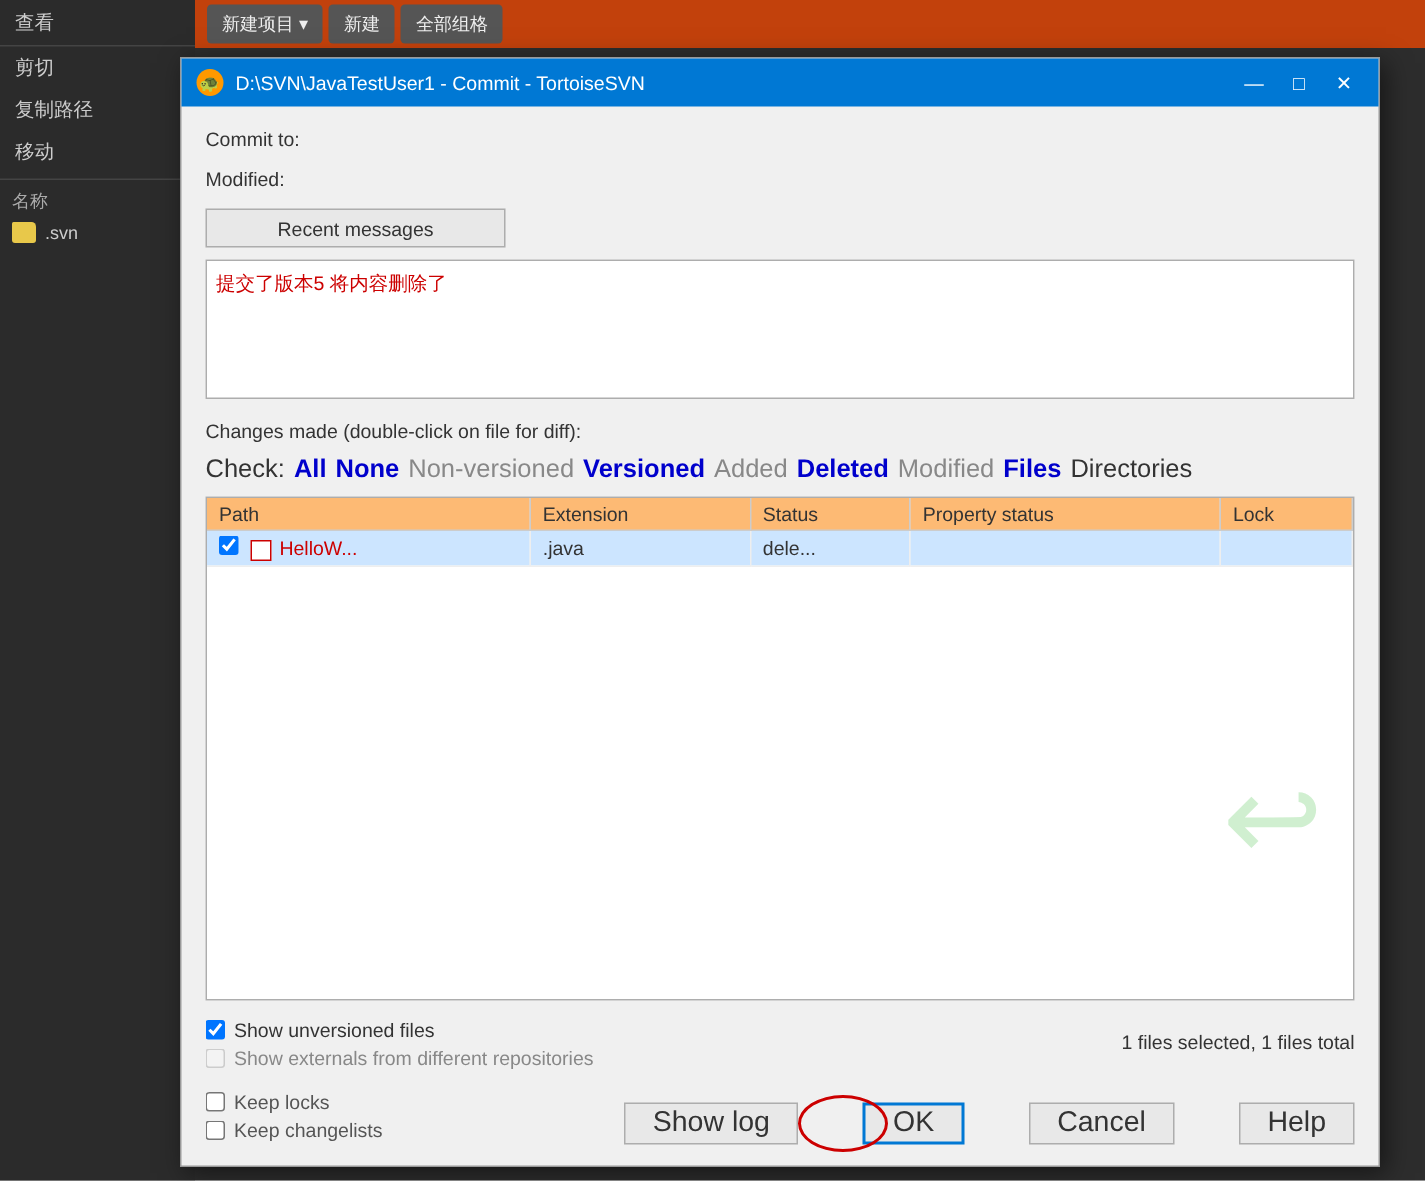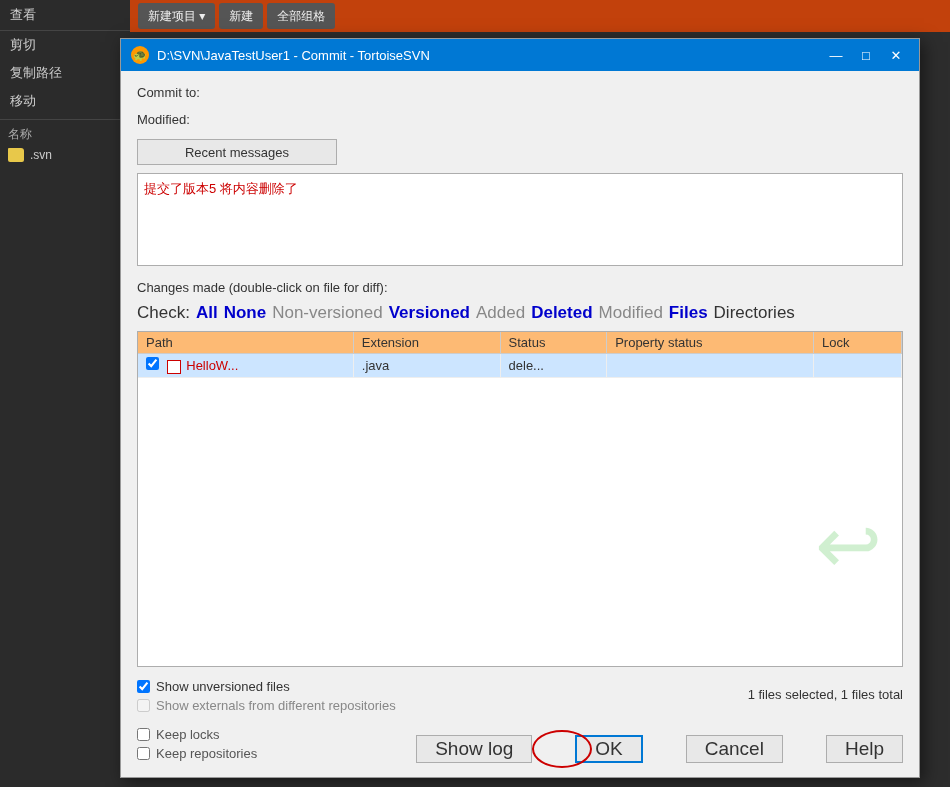--- a/index.html
+++ b/index.html
@@ -476,21 +476,21 @@
     </div>
 
     <div class="bottom-section">
       <div class="keep-section">
         <label class="keep-item">
           <input type="checkbox" style="">
           <span>Keep locks</span>
         </label>
         <label class="keep-item">
           <input type="checkbox" style="">
-          <span>Keep repositories</span>
+          <span>Keep changelists</span>
         </label>
       </div>
       <div class="button-row">
         <button class="dialog-btn">Show log</button>
         <div class="ok-btn-wrapper">
           <button class="dialog-btn ok-btn">OK</button>
           <div class="ok-circle-highlight"></div>
         </div>
         <button class="dialog-btn">Cancel</button>
         <button class="dialog-btn">Help</button>

